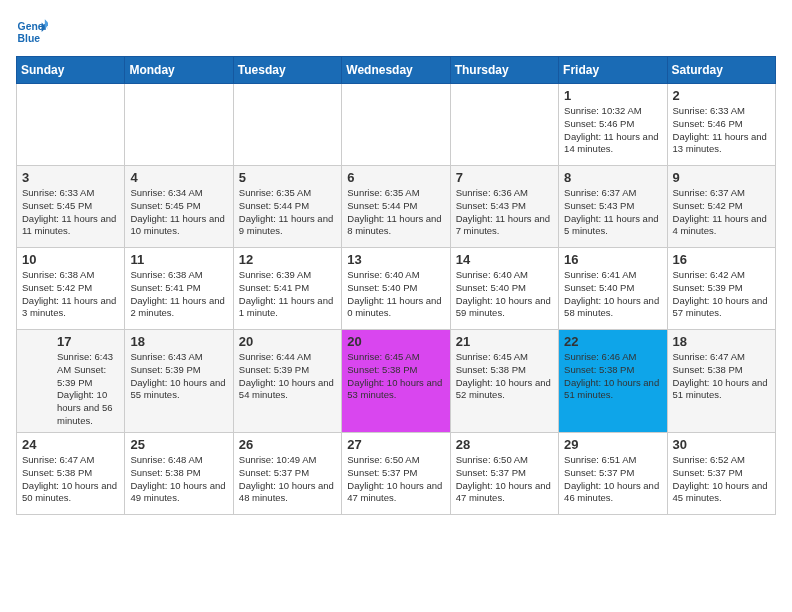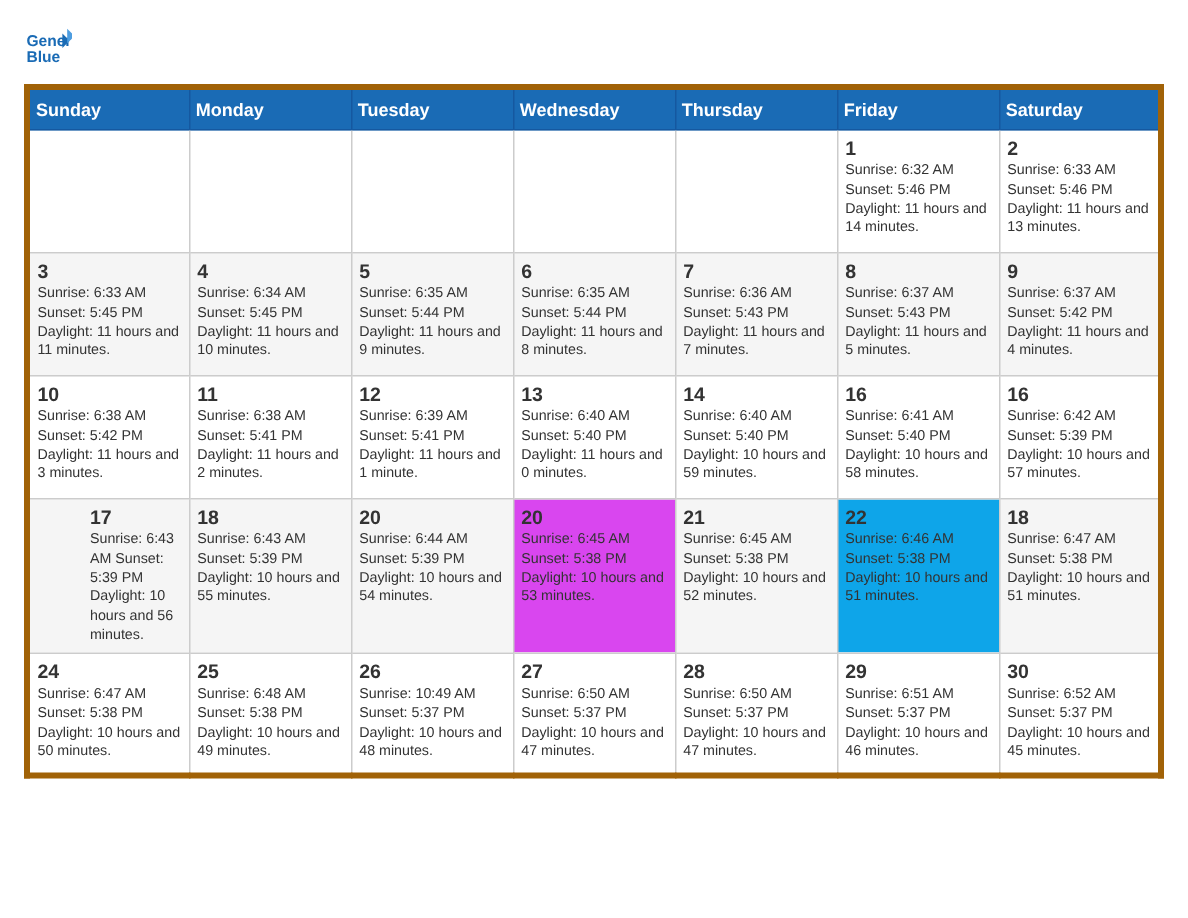--- a/index.html
+++ b/index.html
@@ -41,21 +41,21 @@
       color: #333;
       line-height: 1.1;
     }
     .location {
       font-size: 14px;
       color: #555;
     }
     .calendar {
       width: 100%;
       border-collapse: collapse;
-      border: 4px solid #a16207;
+      border: 1px solid #a16207;
     }
     .calendar th {
       background-color: #1a6bb5;
       color: #fff;
       font-size: 12px;
       font-weight: bold;
       padding: 6px 4px;
       text-align: left;
       border: 1px solid #1558a0;
     }
@@ -126,21 +126,21 @@
   </thead>
   <tbody id="calendar-body">
   <tr>
         <td class="empty-cell"></td>
         <td class="empty-cell"></td>
         <td class="empty-cell"></td>
         <td class="empty-cell"></td>
         <td class="empty-cell"></td>
         <td>
           <span class="day-number">1</span>
-          <div class="day-info">Sunrise: 6:32 AM
+          <div class="day-info">Sunrise: 10:32 AM
 Sunset: 5:46 PM
 Daylight: 11 hours and 14 minutes.</div>
         </td>
         <td>
           <span class="day-number">2</span>
           <div class="day-info">Sunrise: 6:33 AM
 Sunset: 5:46 PM
 Daylight: 11 hours and 13 minutes.</div>
         </td>
       </tr>

